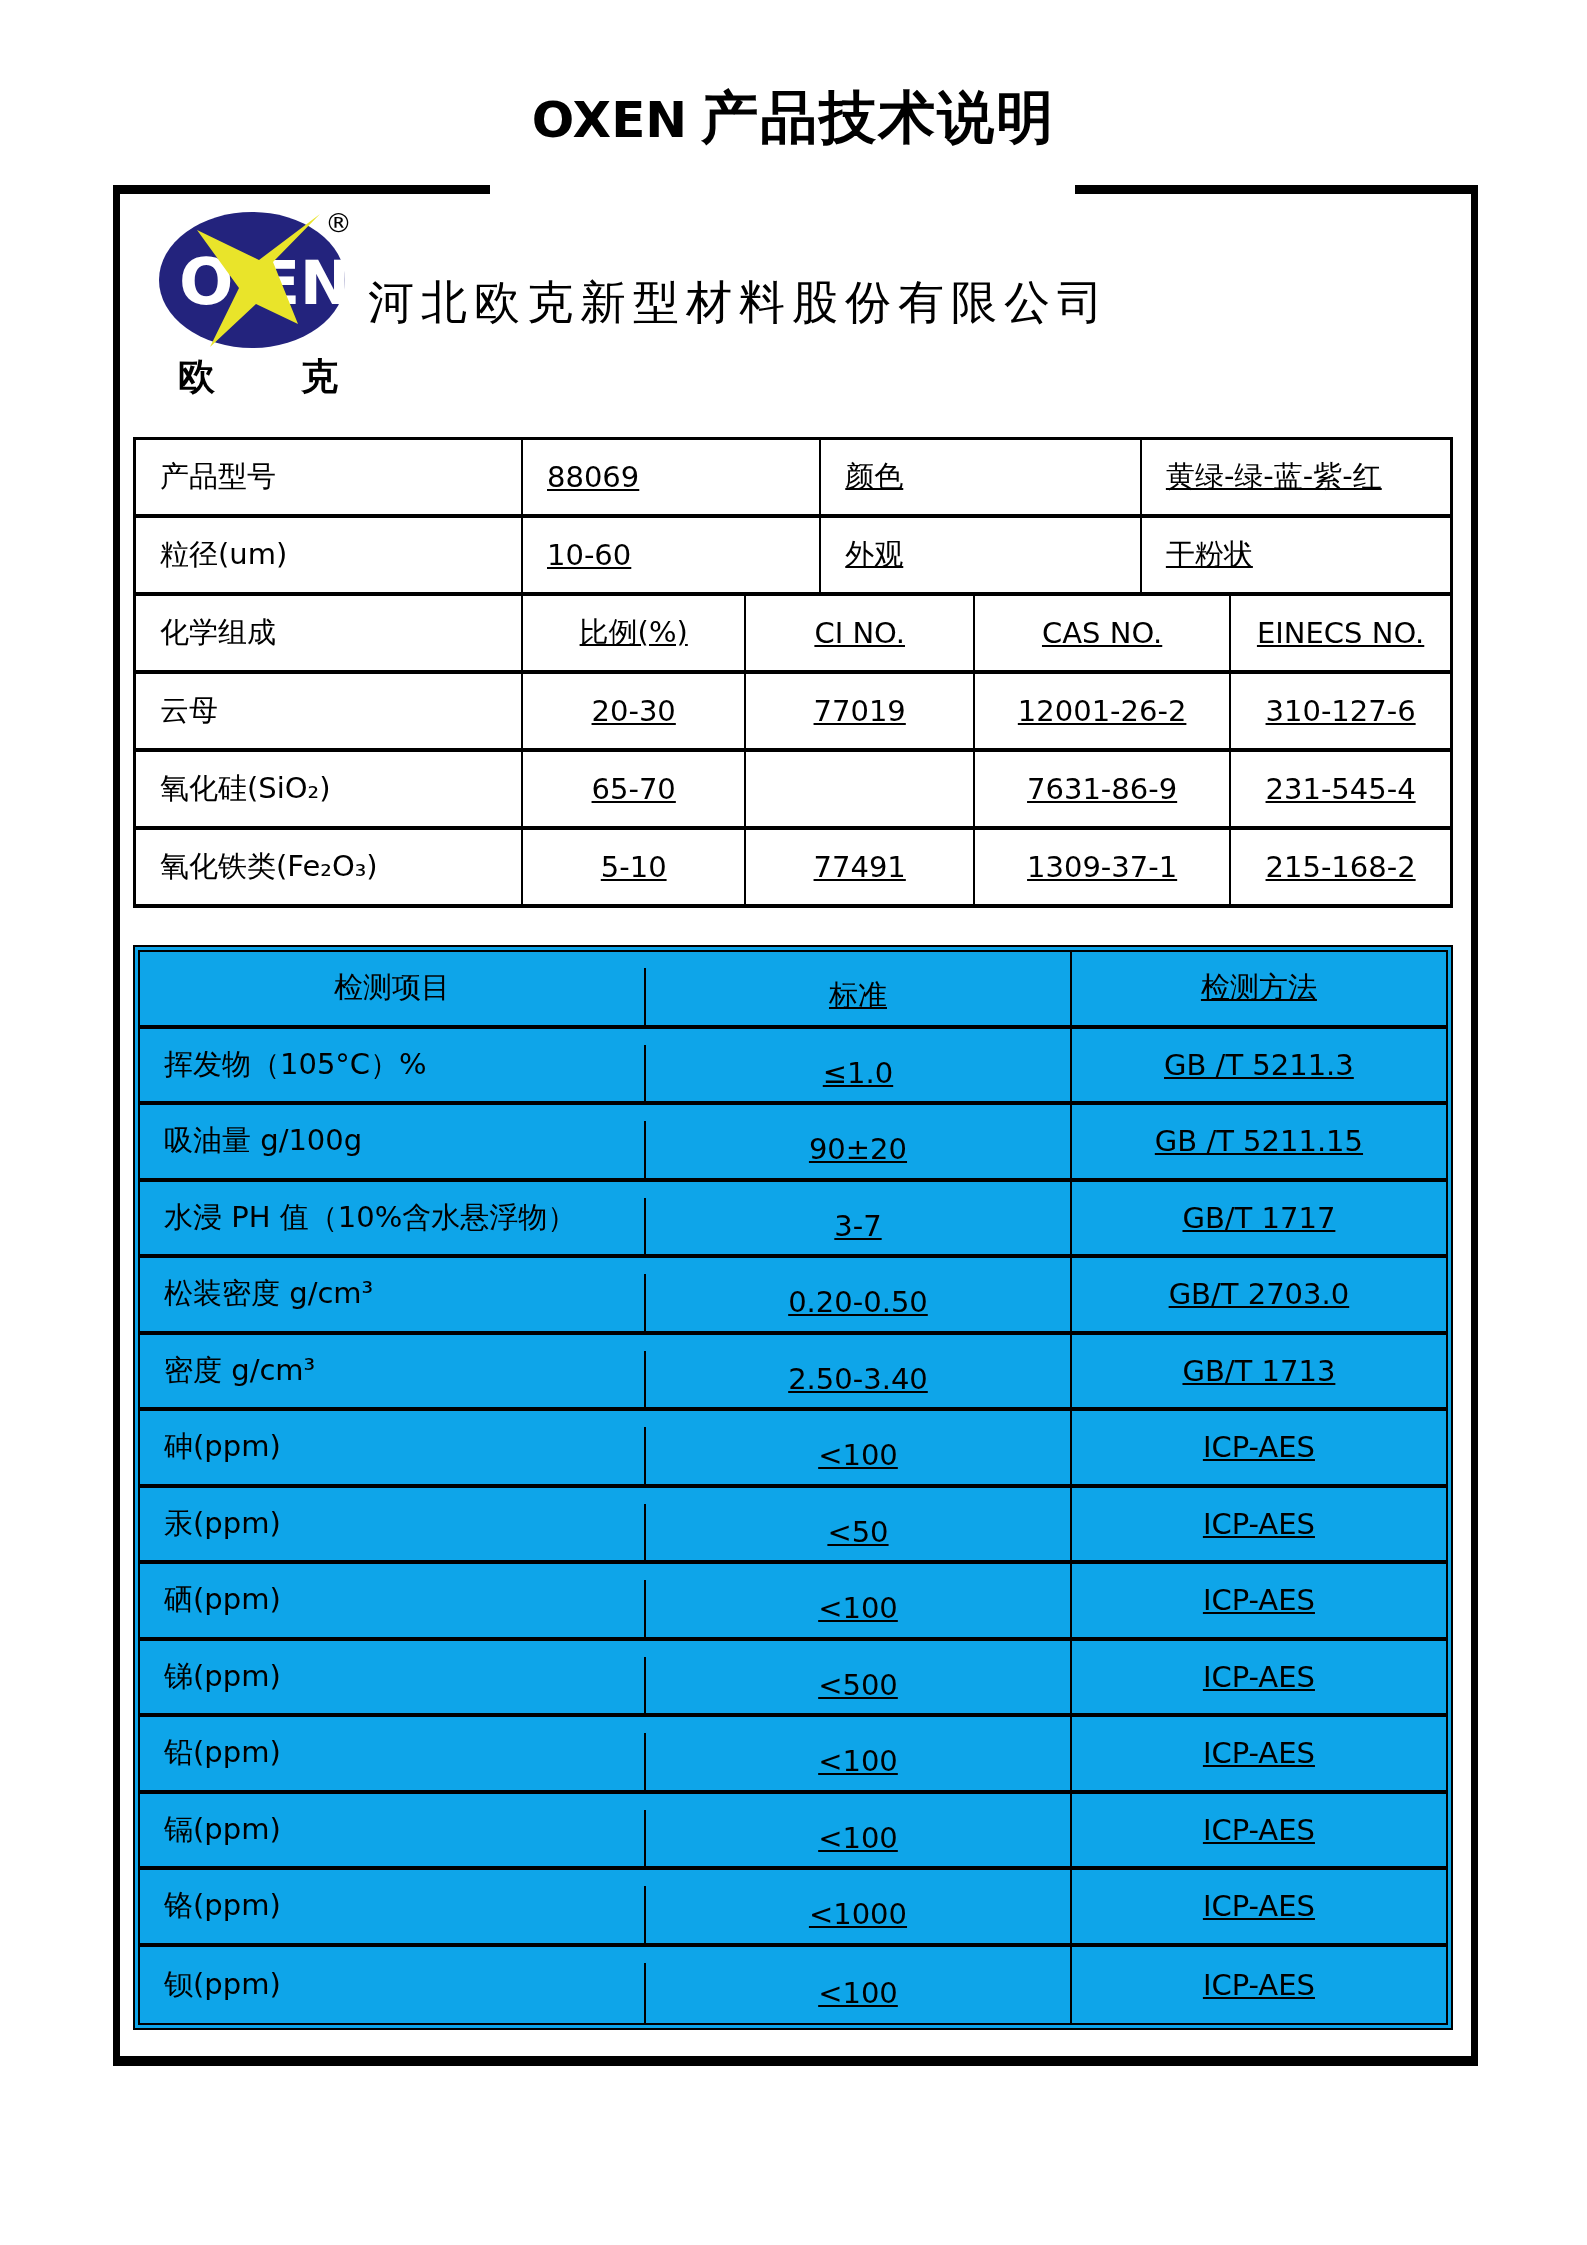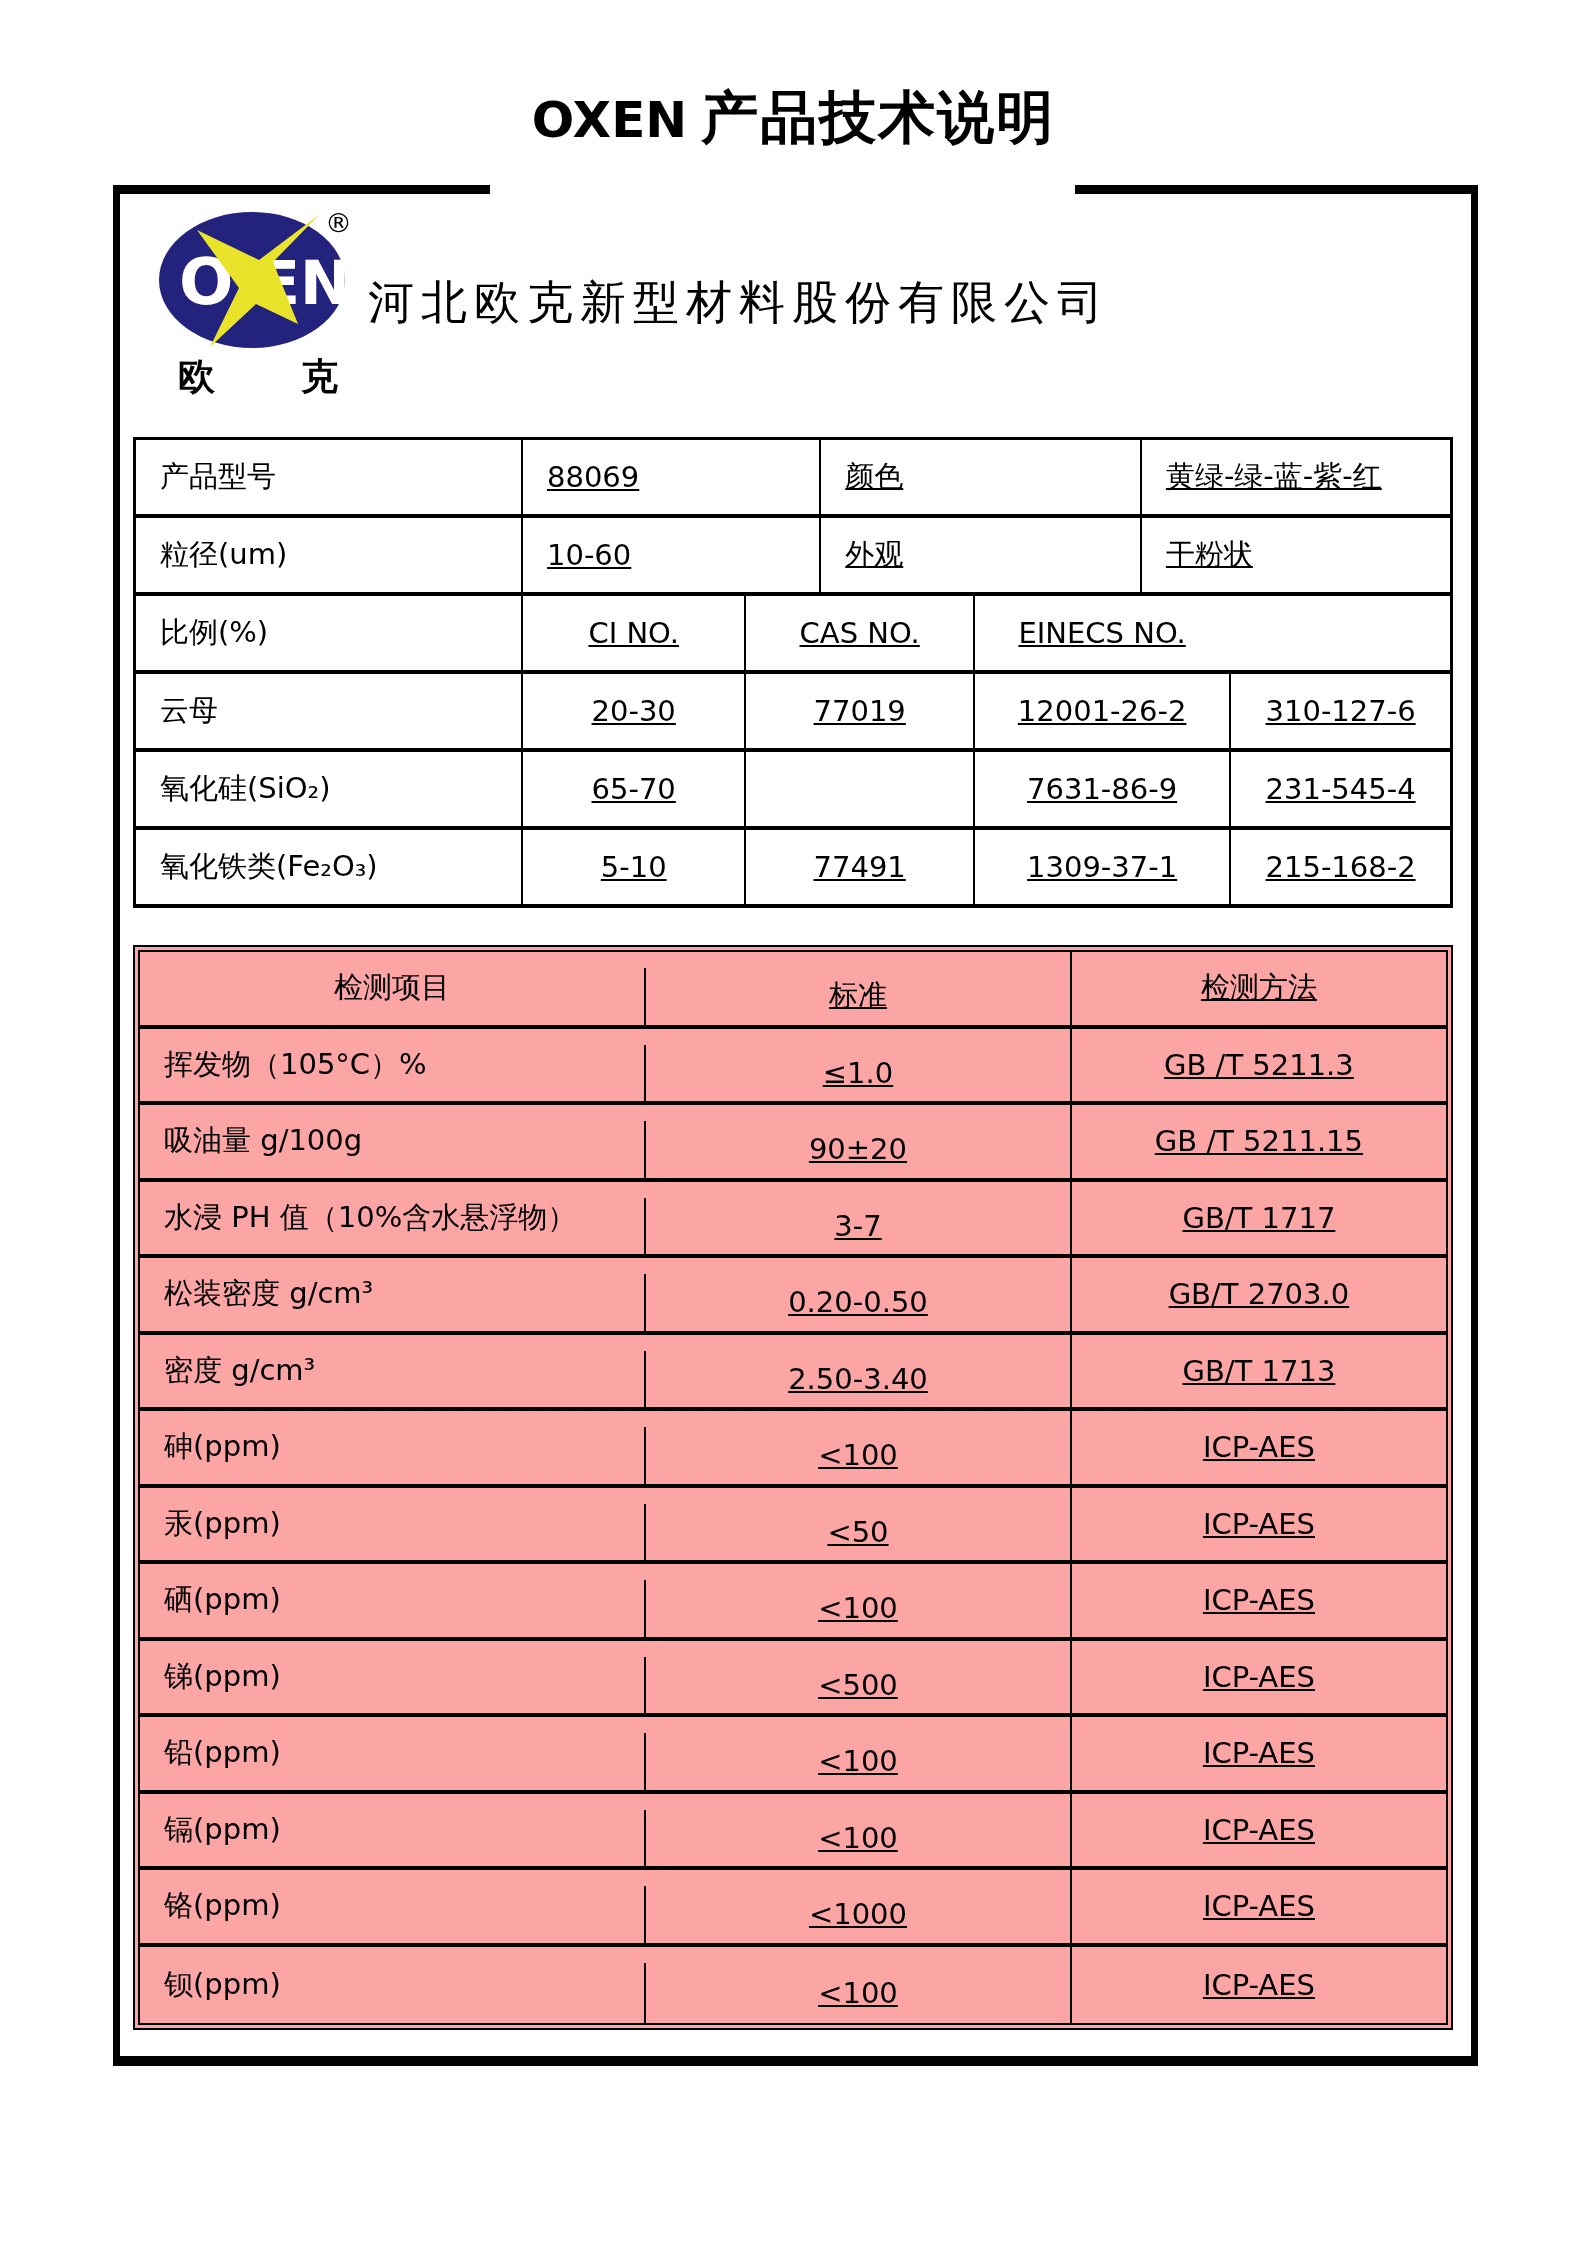--- a/index.html
+++ b/index.html
@@ -47,21 +47,21 @@
   .basic-row .cell:nth-child(4){width:23.6%;}
   .comp-row .cell:nth-child(1){width:29.3%;}
   .comp-row .cell:nth-child(2){width:17.0%;}
   .comp-row .cell:nth-child(3){width:17.4%;}
   .comp-row .cell:nth-child(4){width:19.5%;}
   .comp-row .cell:nth-child(5){width:16.8%;}
   .comp-header .cell:nth-child(1){justify-content:flex-start;padding-left:24px;}
 
   
   .table2{position:absolute;left:133px;top:945px;width:1320px;
-          border:7px double #000;box-sizing:border-box;background:#fca5a5;}
+          border:7px double #000;box-sizing:border-box;background:#0ea5e9;}
   .t2-row{display:flex;height:76.5px;border-bottom:4px solid #000;box-sizing:border-box;}
   .t2-row .cell:nth-child(1){width:38.6%;}
   .t2-row .cell:nth-child(2){width:32.6%;margin-top:16px;}
   .t2-row .cell:nth-child(3){width:28.8%;}
   .t2-body .t2-row:last-child{border-bottom:none;}
 </style>
 </head>
 <body>
 
 <div class="page">
@@ -100,20 +100,21 @@
   </div>
 
   <div class="t-row basic-row">
     <div class="cell left">粒径(um)</div>
     <div class="cell left">10-60</div>
     <div class="cell left">外观</div>
     <div class="cell left">干粉状</div>
   </div>
 </div>
     <div class="t-row comp-row comp-header">
+  <div class="cell">化学组成</div>
 
   <div class="cell">比例(%)</div>
 
   <div class="cell">CI NO.</div>
 
   <div class="cell">CAS NO.</div>
 
   <div class="cell">EINECS NO.</div>
 </div>
     <div>

